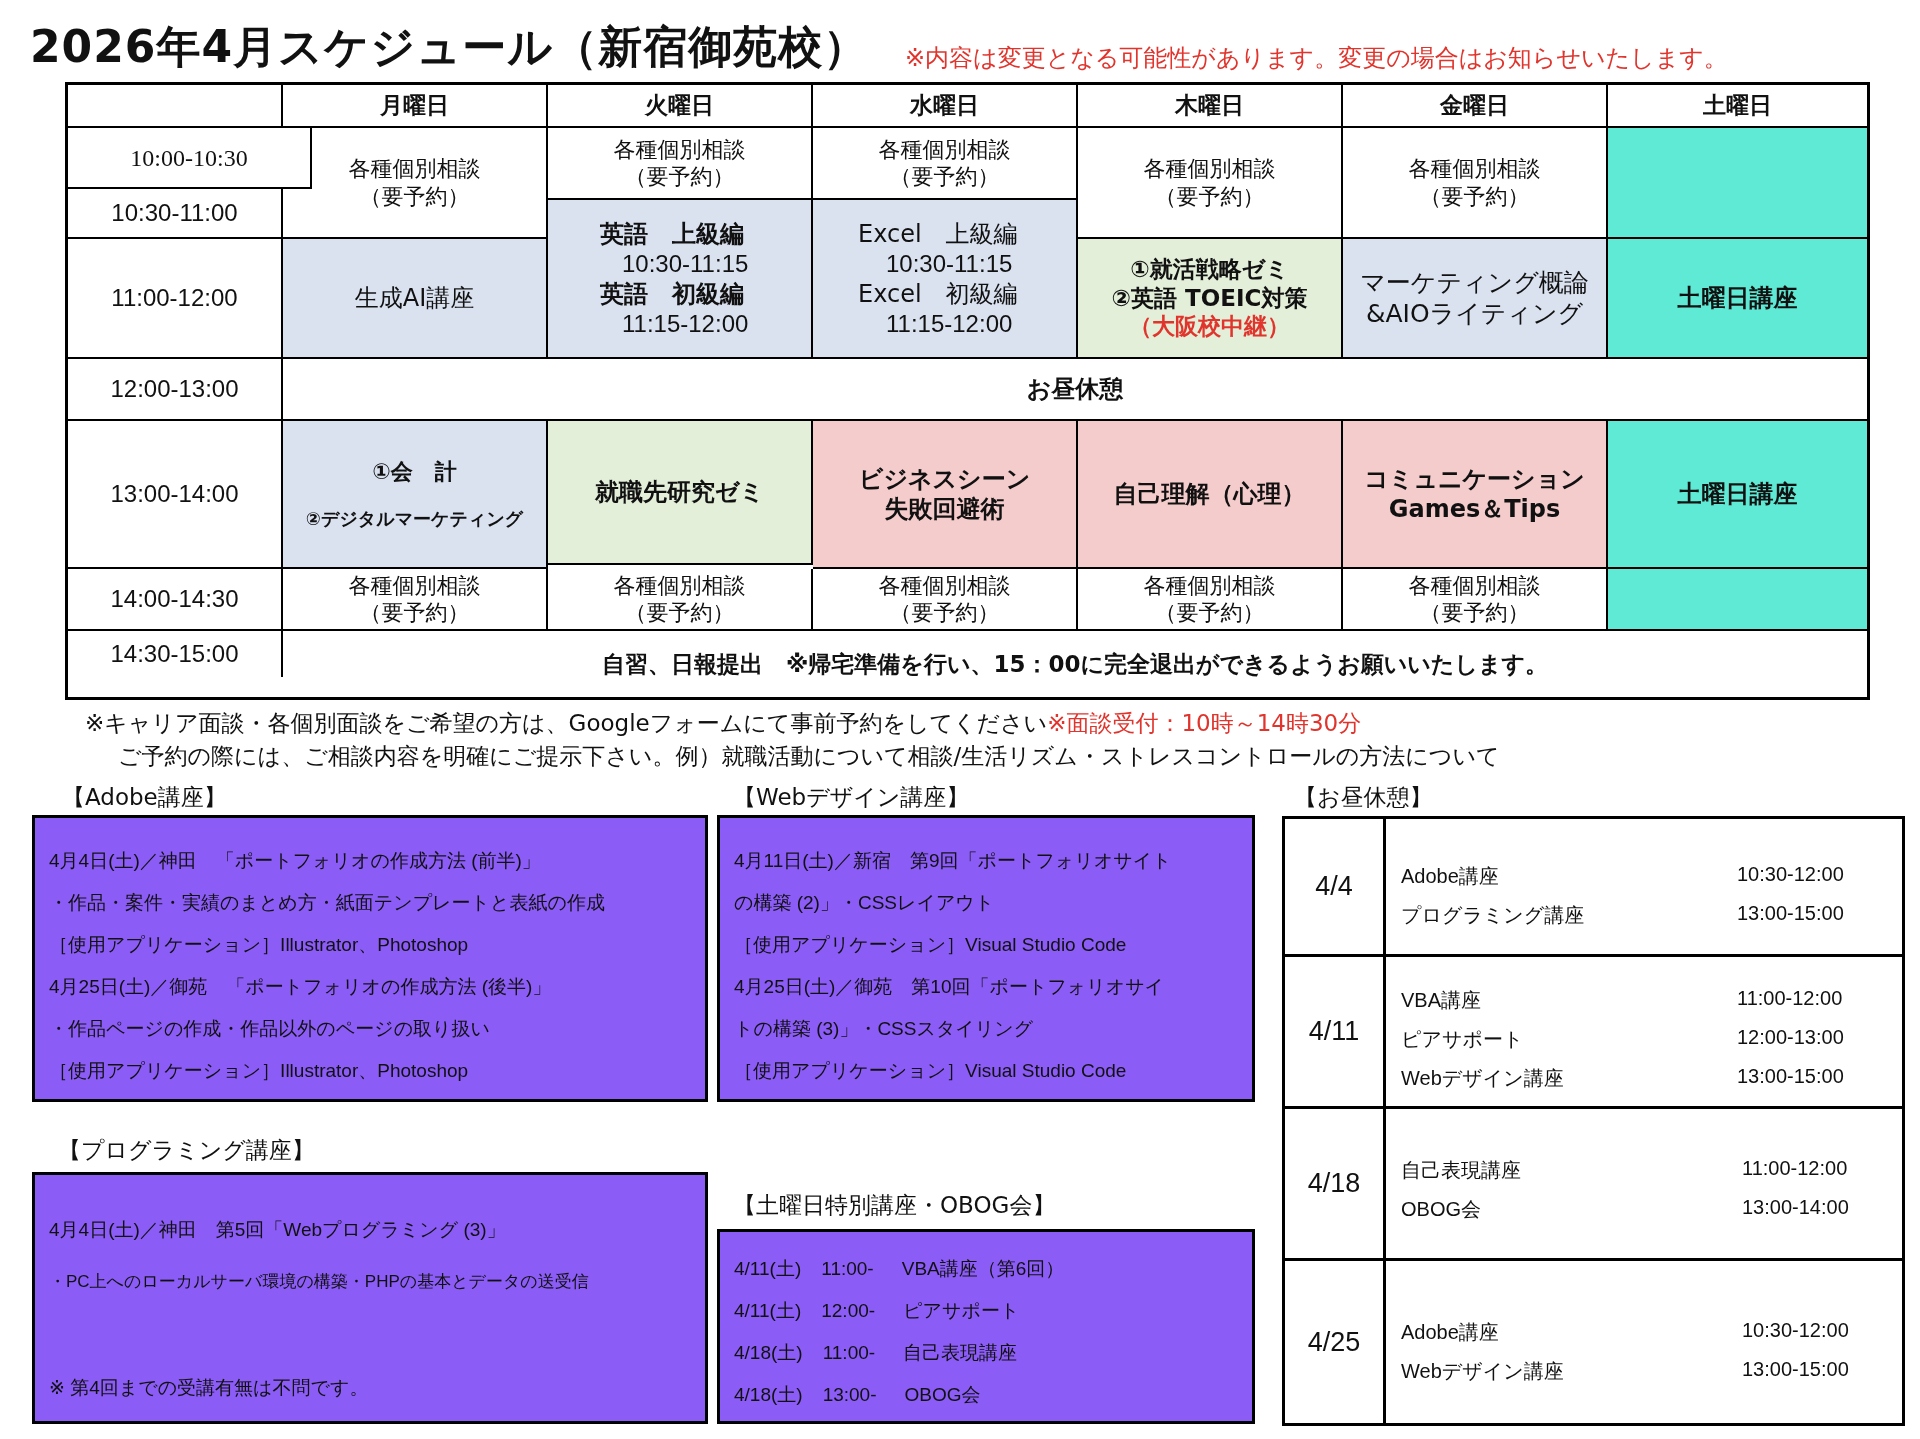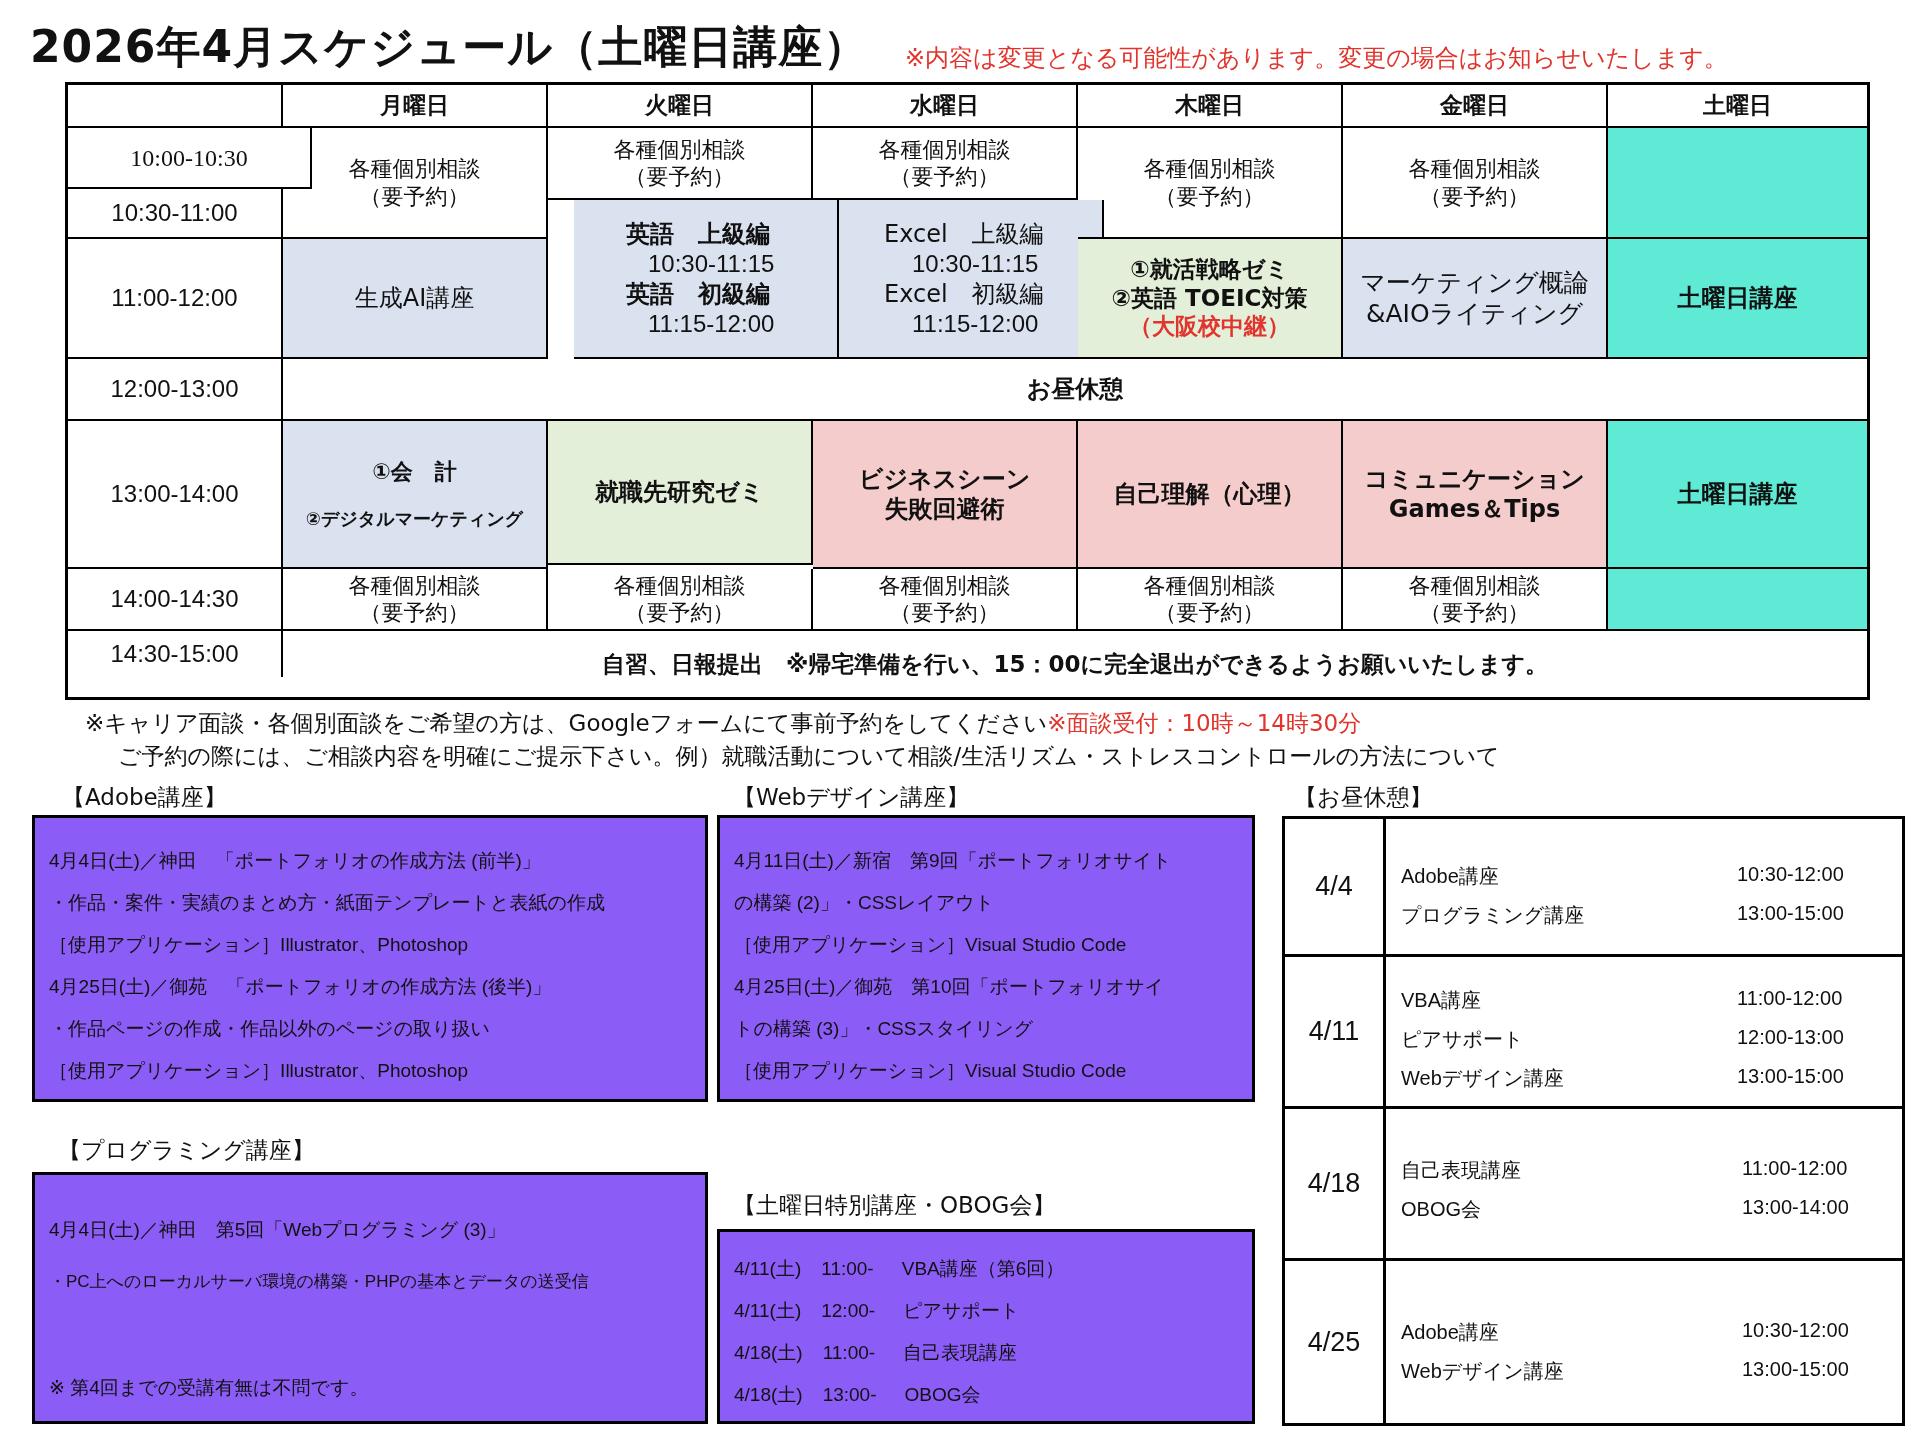--- a/index.html
+++ b/index.html
@@ -18,21 +18,21 @@
   .consult { font-size:22px; }
   .consult span { display:block; }
   .blue { background:#dae2f0; }
   .green { background:#e3efd9; }
   .pink { background:#f5cccc; }
   .grey { background:#5eead4; }
   .bold { font-weight:bold; }
   .lg { font-size:24px; }
   .red { color:#e0342c; }
   .lines span { display:block; }
-  .left-block { align-items:flex-start; padding-left:50px; text-align:left;margin-left:26px; }
+  .left-block { align-items:flex-start; padding-left:50px; text-align:left; }
 
   
   .note { font-size:23px; white-space:nowrap; }
 
   
   .sec-title { font-size:23px; white-space:nowrap; }
   .box { border:3px solid #000; box-sizing:border-box; background:#8b5cf6; }
   .box .ln { position:absolute; left:14px; font-size:19px; white-space:nowrap; font-family:"Liberation Sans","DejaVu Sans",sans-serif; }
 
   
@@ -40,21 +40,21 @@
   .satrow { position:absolute; left:0; width:617px; box-sizing:border-box; border-bottom:3px solid #000; }
   .satrow:last-child { border-bottom:none; }
   .satdate { position:absolute; left:0; top:0; bottom:0; width:98px; border-right:3px solid #000;
              display:flex; align-items:center; justify-content:center; font-size:27px; font-family:"Liberation Sans",sans-serif; }
   .satitem { position:absolute; left:116px; font-size:20px; white-space:nowrap; font-family:"Liberation Sans","DejaVu Sans",sans-serif; }
   .sattime { position:absolute; font-size:20px; white-space:nowrap; font-family:"Liberation Sans",sans-serif; }
 </style>
 </head>
 <body>
 
-<div id="title" class="abs">2026年4月スケジュール（土曜日講座）</div>
+<div id="title" class="abs">2026年4月スケジュール（新宿御苑校）</div>
 <div id="notice" class="abs">※内容は変更となる可能性があります。変更の場合はお知らせいたします。</div>
 
 <div id="grid" class="abs">
 
   <div class="cell hdr" style="left:0;top:0;width:215px;height:43px;"></div>
   <div class="cell hdr" style="left:215px;top:0;width:265px;height:43px;">月曜日</div>
   <div class="cell hdr" style="left:480px;top:0;width:265px;height:43px;">火曜日</div>
   <div class="cell hdr" style="left:745px;top:0;width:265px;height:43px;">水曜日</div>
   <div class="cell hdr" style="left:1010px;top:0;width:265px;height:43px;">木曜日</div>
   <div class="cell hdr" style="left:1275px;top:0;width:265px;height:43px;">金曜日</div>

